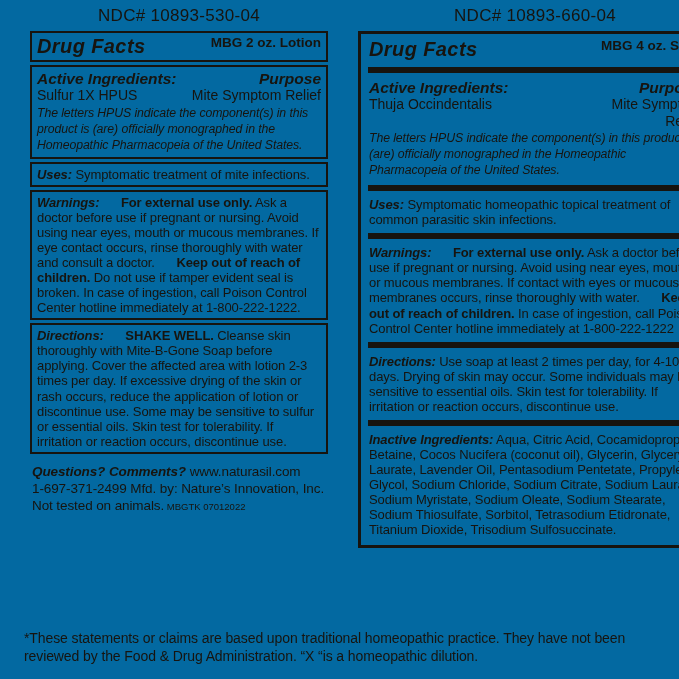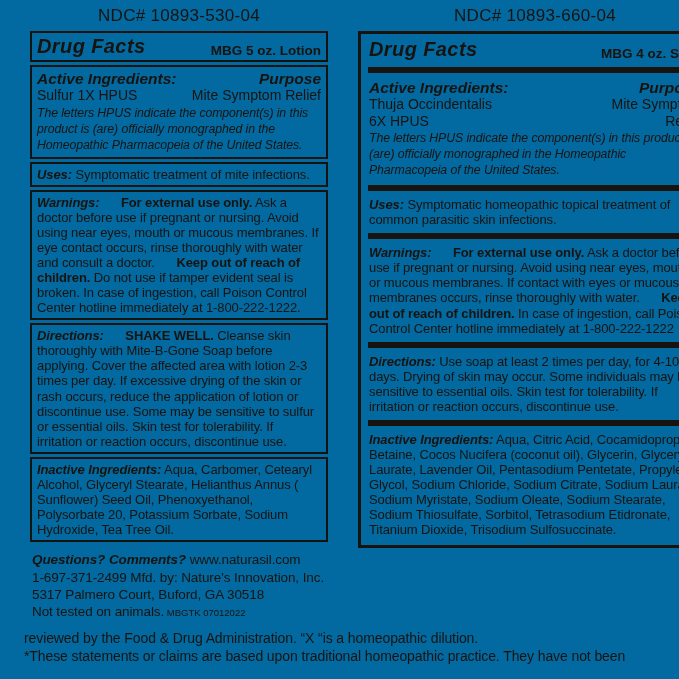--- a/index.html
+++ b/index.html
@@ -3,21 +3,21 @@
 <meta charset="utf-8">
 <style>
   html,body{margin:0;padding:0;}
   .page{position:relative;width:679px;height:679px;background:#0369a1;color:#17140f;
         font-family:Liberation Sans, sans-serif;overflow:hidden;}
   .panel{position:absolute;top:6px;}
   .panel-left{left:30px;width:298px;}
   .panel-right{left:358px;width:354px;}
   .ndc{text-align:center;font-size:17px;letter-spacing:.3px;margin-bottom:5px;white-space:nowrap;}
   .box{border:2px solid #17140f;margin-bottom:3px;padding:3px 5px;}
-  .header-box{display:flex;justify-content:space-between;align-items:flex-end;padding:2px 5px;}
+  .header-box{display:flex;justify-content:space-between;align-items:flex-start;padding:2px 5px;}
   .df-title{font-weight:bold;font-style:italic;font-size:20px;letter-spacing:.4px;}
   .prod-name{font-weight:bold;font-size:13.5px;white-space:nowrap;}
   .body-txt{font-size:13px;line-height:1.16;letter-spacing:-.1px;}
   .s-bi{font-weight:bold;font-style:italic;text-align:right;}
   .s-b{font-weight:bold;padding-left:18px;}
   .s-sm{font-size:9.5px;letter-spacing:0;}
   .ai-head{display:flex;justify-content:space-between;font-size:15.5px;font-weight:bold;font-style:italic;line-height:1.1;}
   .ai-row{display:flex;justify-content:space-between;font-size:14px;line-height:1.18;}
   .ai-purpose{text-align:right;}
   .ai-purpose-block{width:104px;text-align:right;}
@@ -32,44 +32,42 @@
 </head>
 <body>
 
 <div class="page">
 
   <div class="panel panel-left">
     <div class="ndc">NDC# 10893-530-04</div>
 
     <div class="box header-box">
       <span class="df-title">Drug Facts</span>
-      <span class="prod-name">MBG 5 oz. Lotion</span>
+      <span class="prod-name">MBG 2 oz. Lotion</span>
     </div>
 
     <div class="box">
       <div class="ai-head">
         <span>Active Ingredients:</span>
         <span>Purpose</span>
       </div>
       <div class="ai-row">
         <span>Sulfur 1X HPUS</span>
         <span class="ai-purpose">Mite Symptom Relief</span>
       </div>
       <div class="hpus-note">The letters HPUS indicate the component(s) in this product is (are) officially monographed in the Homeopathic Pharmacopeia of the United States.</div>
     </div>
 
     <div class="box body-txt"><span class="s-bi">Uses:</span><span> Symptomatic treatment of mite infections.</span></div>
     <div class="box body-txt"><span class="s-bi">Warnings:</span><span> </span><span class="s-b">For external use only.</span><span> Ask a doctor before use if pregnant or nursing. Avoid using near eyes, mouth or mucous membranes. If eye contact occurs, rinse thoroughly with water and consult a doctor. </span><span class="s-b">Keep out of reach of children.</span><span> Do not use if tamper evident seal is broken. In case of ingestion, call Poison Control Center hotline immediately at 1-800-222-1222.</span></div>
     <div class="box body-txt"><span class="s-bi">Directions:</span><span> </span><span class="s-b">SHAKE WELL.</span><span> Cleanse skin thoroughly with Mite-B-Gone Soap before applying.  Cover the affected area with lotion 2-3 times per day.  If excessive drying of the skin or rash occurs, reduce the application of lotion or discontinue use. Some may be sensitive to sulfur or essential oils.  Skin test for tolerability.  If irritation or reaction occurs, discontinue use.</span></div>
-    <div class="box body-txt"><span class="s-bi">Inactive Ingredients:</span><span> Aqua, Carbomer, Cetearyl Alcohol, Glyceryl Stearate, Helianthus Annus ( Sunflower) Seed Oil, Phenoxyethanol, Polysorbate 20, Potassium Sorbate, Sodium Hydroxide, Tea Tree Oil.</span></div>
 
     <div class="contact">
       <div><span class="s-bi">Questions? Comments?</span><span> www.naturasil.com</span></div>
       <div>1-697-371-2499  Mfd. by: Nature’s Innovation, Inc.</div>
-      <div>5317 Palmero Court,  Buford, GA 30518</div>
       <div><span>Not tested on animals.</span><span class="s-sm">  MBGTK 07012022</span></div>
     </div>
   </div>
 
   <div class="panel panel-right">
     <div class="ndc">NDC# 10893-660-04</div>
 
     <div class="right-box">
       <div class="header-box" style="border:none;padding:1px 0 2px 2px;">
         <span class="df-title">Drug Facts</span>
@@ -78,21 +76,20 @@
       <div class="divider-bar"></div>
 
       <div class="sec">
         <div class="ai-head">
           <span>Active Ingredients:</span>
           <span>Purpose</span>
         </div>
         <div class="ai-row">
           <div>
             <div>Thuja Occindentalis</div>
-            <div>6X HPUS</div>
           </div>
           <div class="ai-purpose-block">Mite Symptom Relief</div>
         </div>
         <div class="hpus-note">The letters HPUS indicate the component(s) in this product is (are) officially monographed in the Homeopathic Pharmacopeia of the United States.</div>
       </div>
       <div class="divider-bar"></div>
 
       <div class="sec body-txt"><span class="s-bi">Uses:</span><span>  Symptomatic homeopathic topical treatment of common parasitic skin infections.</span></div>
       <div class="divider-bar"></div>
 
@@ -100,17 +97,17 @@
       <div class="divider-bar"></div>
 
       <div class="sec body-txt"><span class="s-bi">Directions:</span><span>  Use soap at least 2 times per day, for 4-10 days.  Drying of skin may occur. Some individuals may be sensitive to essential oils. Skin test for tolerability.  If irritation or reaction occurs, discontinue use.</span></div>
       <div class="divider-bar"></div>
 
       <div class="sec body-txt"><span class="s-bi">Inactive Ingredients:</span><span>  Aqua, Citric Acid, Cocamidopropyl Betaine, Cocos Nucifera (coconut oil), Glycerin, Glyceryl Laurate, Lavender Oil, Pentasodium Pentetate, Propylene Glycol, Sodium Chloride, Sodium Citrate, Sodium Laurate, Sodium Myristate, Sodium Oleate, Sodium Stearate, Sodium Thiosulfate, Sorbitol, Tetrasodium Etidronate, Titanium Dioxide, Trisodium Sulfosuccinate.</span></div>
     </div>
   </div>
 
   <div class="footnote">
+    <div>*These  statements or claims are based upon traditional homeopathic practice.  They have not been</div>
     <div>reviewed by the Food &amp; Drug Administration. “X “is a homeopathic dilution.</div>
-    <div>*These  statements or claims are based upon traditional homeopathic practice.  They have not been</div>
   </div>
 
 </div>
 
 </body></html>

